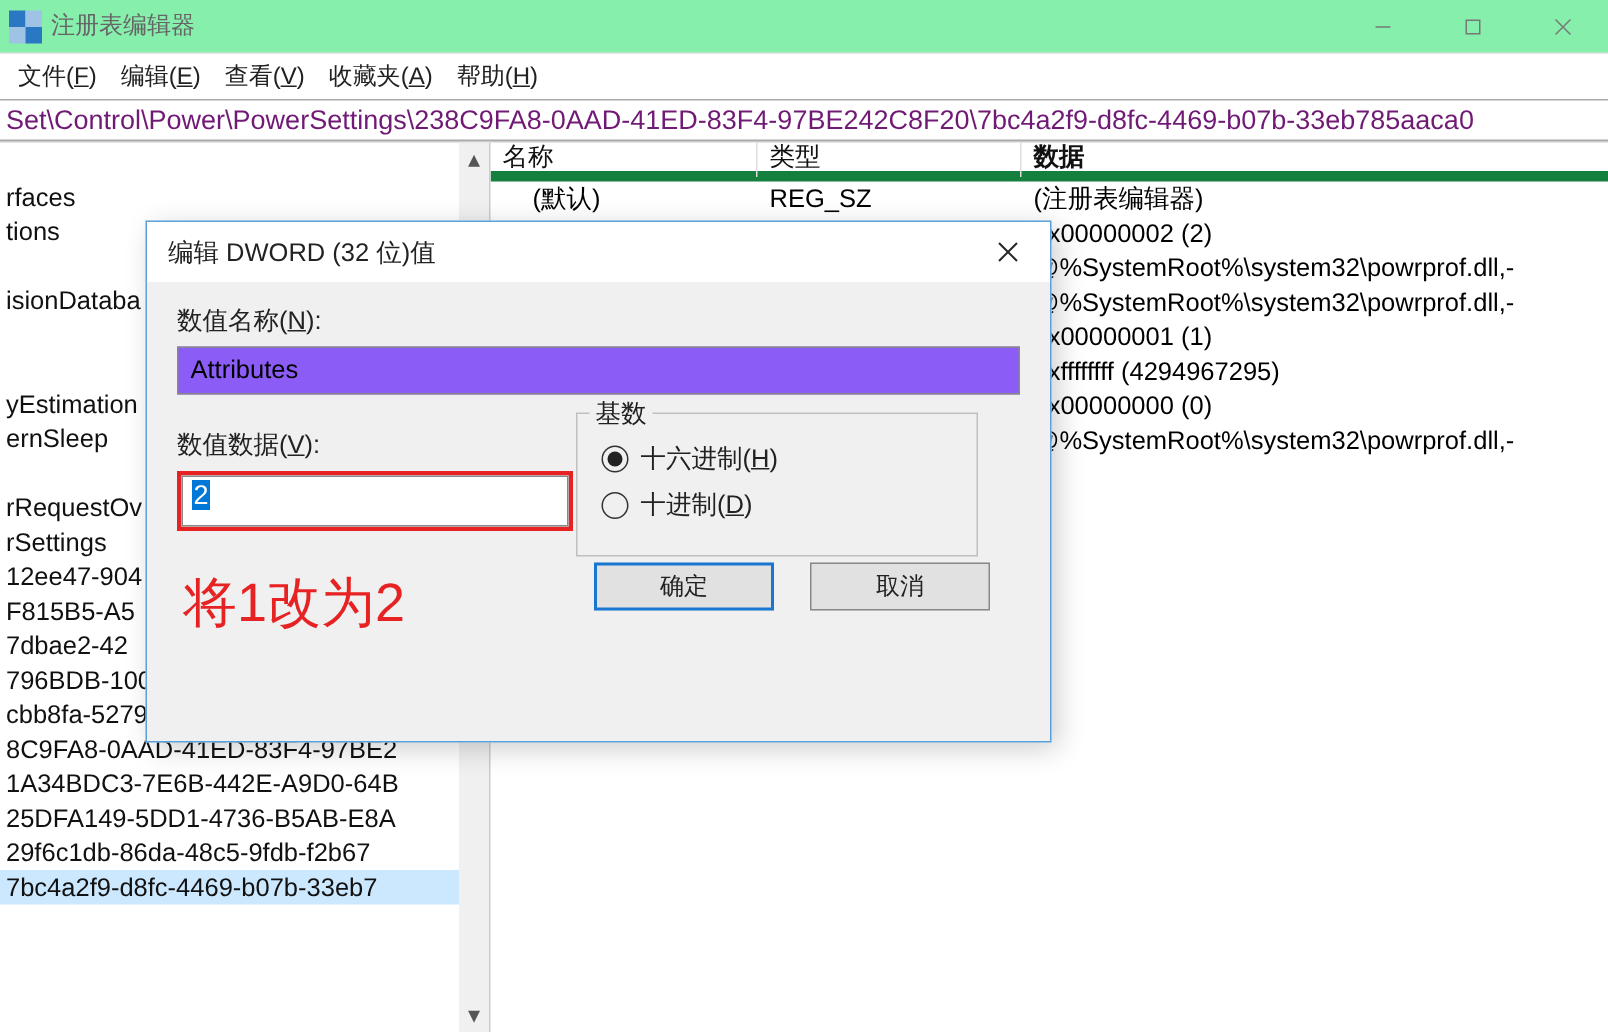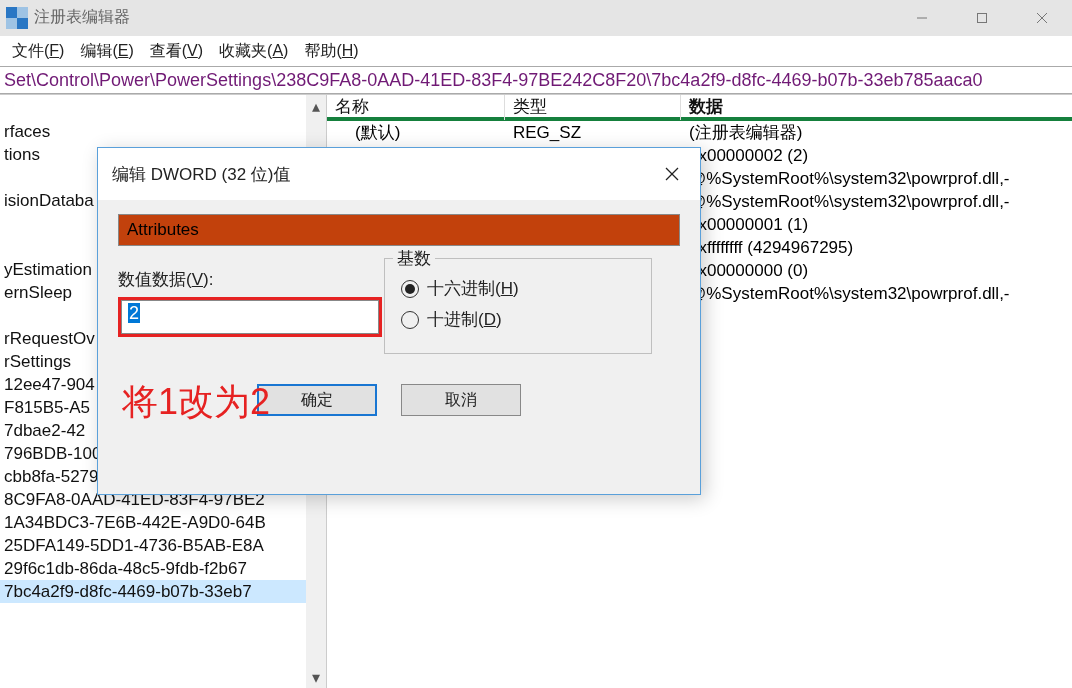--- a/index.html
+++ b/index.html
@@ -15,21 +15,21 @@
       background: #fff;
       position: relative;
       font-size: 16px;
     }
     
     .titlebar {
       height: 36px;
       display: flex;
       align-items: center;
       padding-left: 6px;
-      background: #e5e5e5;
+      background: #86efac;
       border-bottom: 1px solid #e5e5e5;
       color: #666;
     }
     .titlebar-icon {
       width: 22px;
       height: 22px;
       margin-right: 6px;
       display: flex;
       flex-wrap: wrap;
     }
@@ -125,21 +125,21 @@
     }
     
     .list-panel {
       flex: 1;
       display: flex;
       flex-direction: column;
       overflow: hidden;
     }
     .list-header {
       display: flex;
-      border-bottom: 4px solid #15803d;
+      border-bottom: 7px solid #15803d;
       font-size: 17px;
       height: 26px;
       align-items: center;
       color: #111;
     }
     .col {
       border-right: 1px solid #ddd;
       padding: 2px 8px;
     }
     .col.name { width: 178px; }
@@ -163,21 +163,21 @@
       top: 147px;
       width: 604px;
       height: 348px;
       background: #f0f0f0;
       border: 1px solid #5aa0da;
       box-shadow: 4px 4px 18px rgba(0,0,0,0.2);
       display: flex;
       flex-direction: column;
     }
     .dialog-titlebar {
-      height: 52px;
+      height: 40px;
       display: flex;
       align-items: center;
       padding: 0 8px 0 14px;
       background: #fff;
       font-size: 17px;
       color: #222;
     }
     .dialog-title { flex: 1; }
     .dialog-close {
       width: 40px;
@@ -191,21 +191,21 @@
     }
     .field-label { margin-bottom: 6px; }
     .text-input {
       width: 100%;
       height: 32px;
       border: 1px solid #888;
       padding: 4px 8px;
       font-size: 17px;
       background: #fff;
     }
-    .text-input.readonly { background: #c2410c; }
+    .text-input.readonly { background: #8b5cf6; }
     .value-row { display: flex; margin-top: 22px; gap: 28px;}
     .value-col { width: 238px; }
     .value-input-wrap {
       border: 3px solid #e62222;
       width: 264px;
       height: 40px;
       display:flex;
     }
     .value-input {
       width:100%;
@@ -241,24 +241,24 @@
     }
     .radio {
       width: 18px; height: 18px; border: 1px solid #333; border-radius: 50%;
       display:flex;align-items:center;justify-content:center;
     }
     .radio.checked::after {
       content:''; width:10px;height:10px;background:#222;border-radius:50%;
     }
     .dialog-buttons {
       display: flex;
-      justify-content: center;
+      justify-content: flex-end;
       gap: 24px;
       padding: 0 20px 16px 0;
-      margin-top: 30px;
+      margin-top: 4px;
     }
     .btn {
       width: 120px;
       height: 32px;
       border: 1px solid #888;
       background: #e1e1e1;
       font-size: 16px;
       display:flex;align-items:center;justify-content:center;
     }
     .btn.primary { border: 2px solid #1976d2; }
@@ -402,20 +402,21 @@
   <div class="dialog-titlebar">
     <div class="dialog-title">编辑 DWORD (32 位)值</div>
     <div class="dialog-close">
       <svg width="16" height="16" viewBox="0 0 16 16">
           <line x1="2" y1="2" x2="14" y2="14" stroke="#222" stroke-width="1.3"></line>
           <line x1="14" y1="2" x2="2" y2="14" stroke="#222" stroke-width="1.3"></line>
         </svg>
     </div>
   </div>
   <div class="dialog-body">
+    <div class="field-label">数值名称(<u>N</u>):</div>
     <input class="text-input readonly" readonly="" value="Attributes" style="">
     <div class="value-row">
       <div class="value-col">
         <div class="field-label">数值数据(<u>V</u>):</div>
         <div class="value-input-wrap">
           <div class="value-input"><span class="sel">2</span></div>
         </div>
       </div>
       <div style="flex:1">
         <div class="radix-box">

